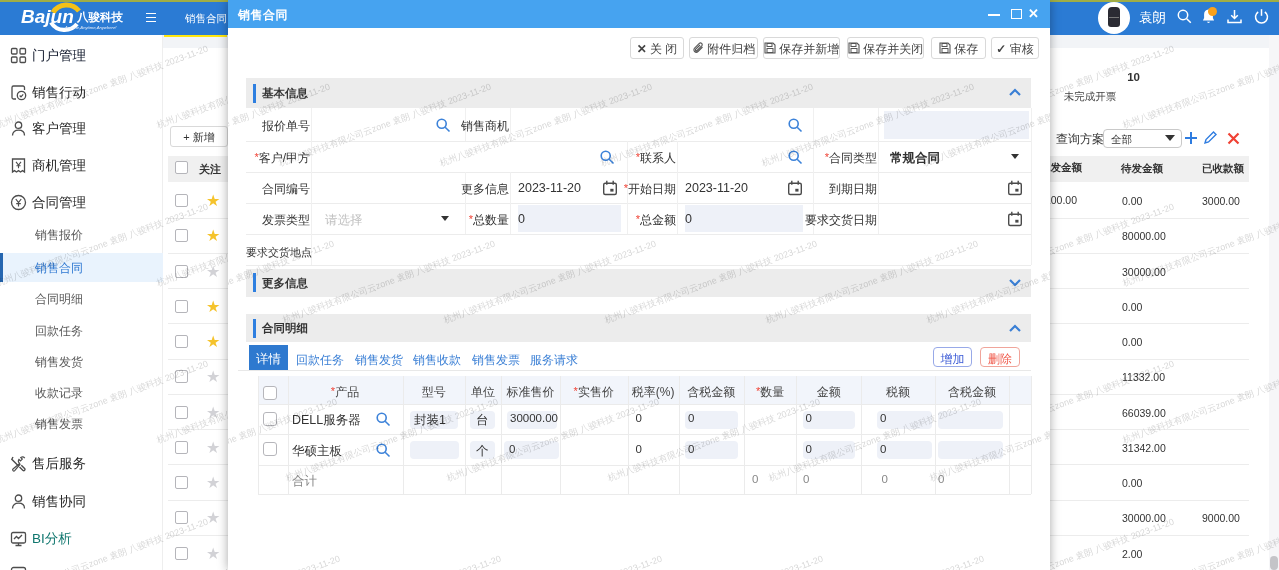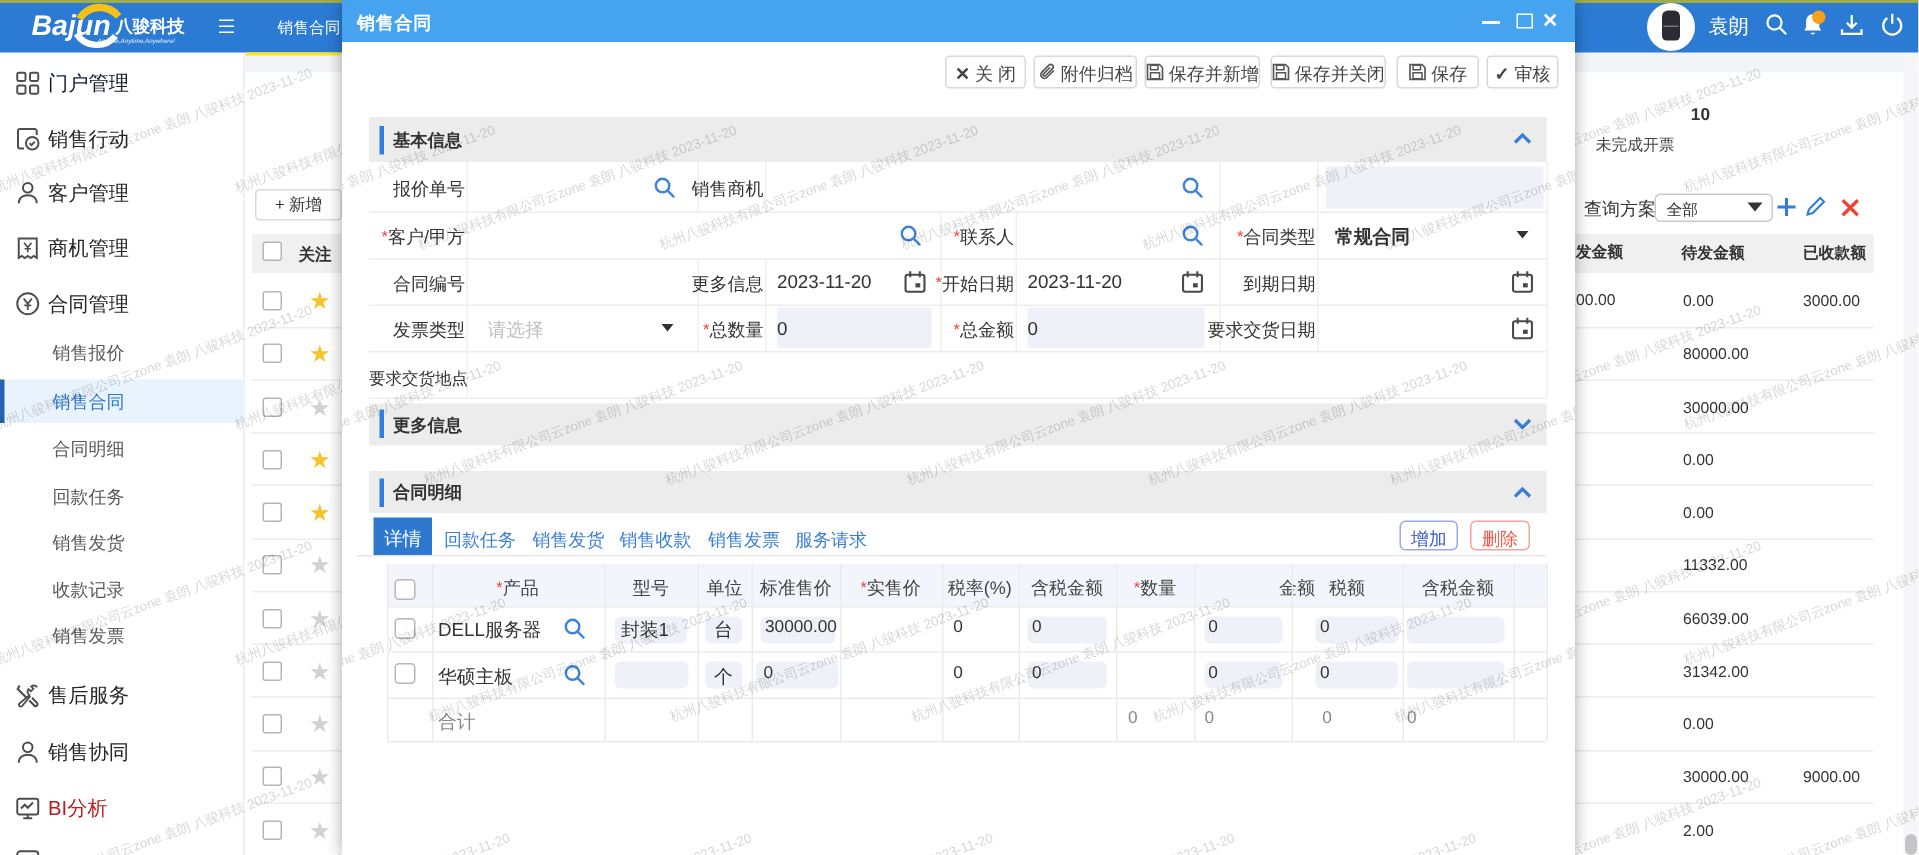--- a/index.html
+++ b/index.html
@@ -124,21 +124,21 @@
 <svg class="abs" style="left:10px;top:458px;" width="17" height="17" viewBox="0 0 17 17" fill="none" stroke="#4d4d4d" stroke-width="1.3">
       <circle cx="8.5" cy="5.2" r="3.2"></circle>
       <path d="M2.5 15.5 c0-3.5 2.6-5.3 6-5.3 s6 1.8 6 5.3"></path>
     </svg>
 <div class="abs nw" style="left:32px;top:458px;font-size:13.5px;color:#262626;">销售协同</div>
 <svg class="abs" style="left:10px;top:495px;" width="17" height="17" viewBox="0 0 17 17" fill="none" stroke="#4d4d4d" stroke-width="1.3">
       <rect x="1.5" y="2.5" width="14" height="10.5" rx="1.5"></rect>
       <path d="M4 9 l2.5-2.5 2 2 3.5-3.5"></path>
       <path d="M8.5 13 v2.5 M5.5 15.5 h6"></path>
     </svg>
-<div class="abs nw" style="left:32px;top:495px;font-size:13.5px;color:#b91c1c;">BI分析</div>
+<div class="abs nw" style="left:32px;top:495px;font-size:13.5px;color:#0f766e;">BI分析</div>
 <svg class="abs" style="left:10px;top:531px;" width="17" height="17" viewBox="0 0 17 17" fill="none" stroke="#4d4d4d" stroke-width="1.3">
       <rect x="1.5" y="1.5" width="14" height="14" rx="2"></rect>
       <path d="M5 6 h7 M5 9 h7"></path>
     </svg>
 <div class="abs nw" style="left:35px;top:192px;font-size:12px;color:#595959;">销售报价</div>
 <div class="abs nw" style="left:35px;top:225px;font-size:12px;color:#2e78d2;">销售合同</div>
 <div class="abs nw" style="left:35px;top:256px;font-size:12px;color:#595959;">合同明细</div>
 <div class="abs nw" style="left:35px;top:288px;font-size:12px;color:#595959;">回款任务</div>
 <div class="abs nw" style="left:35px;top:319px;font-size:12px;color:#595959;">销售发货</div>
 <div class="abs nw" style="left:35px;top:350px;font-size:12px;color:#595959;">收款记录</div>
@@ -340,21 +340,21 @@
 <div class="abs nw" style="left:752px;top:351px;width:40px;text-align:center;font-size:12px;color:#f0594a;">删除</div>
 <div class="abs" style="left:29.5px;top:376px;width:773.5px;height:28px;background:#f2f5fb;"></div>
 <div class="abs nw" style="left:59.5px;top:383.5px;width:115.0px;text-align:center;font-size:12px;color:#444;"><span style="color:#f04134;font-size:11px;vertical-align:1px;">*</span>产品</div>
 <div class="abs nw" style="left:174.5px;top:383.5px;width:62.5px;text-align:center;font-size:12px;color:#444;">型号</div>
 <div class="abs nw" style="left:237.0px;top:383.5px;width:36.0px;text-align:center;font-size:12px;color:#444;">单位</div>
 <div class="abs nw" style="left:273.0px;top:383.5px;width:59.0px;text-align:center;font-size:12px;color:#444;">标准售价</div>
 <div class="abs nw" style="left:332.0px;top:383.5px;width:67.5px;text-align:center;font-size:12px;color:#444;"><span style="color:#f04134;font-size:11px;vertical-align:1px;">*</span>实售价</div>
 <div class="abs nw" style="left:399.5px;top:383.5px;width:51.3px;text-align:center;font-size:12px;color:#444;">税率(%)</div>
 <div class="abs nw" style="left:450.8px;top:383.5px;width:65.0px;text-align:center;font-size:12px;color:#444;">含税金额</div>
 <div class="abs nw" style="left:515.8px;top:383.5px;width:52.5px;text-align:center;font-size:12px;color:#444;"><span style="color:#f04134;font-size:11px;vertical-align:1px;">*</span>数量</div>
-<div class="abs nw" style="left:568.3px;top:383.5px;width:64.7px;text-align:center;font-size:12px;color:#444;margin-left:36px;">金额</div>
+<div class="abs nw" style="left:568.3px;top:383.5px;width:64.7px;text-align:center;font-size:12px;color:#444;">金额</div>
 <div class="abs nw" style="left:633.0px;top:383.5px;width:74.0px;text-align:center;font-size:12px;color:#444;">税额</div>
 <div class="abs nw" style="left:707.0px;top:383.5px;width:74.0px;text-align:center;font-size:12px;color:#444;">含税金额</div>
 <div class="abs" style="left:29.5px;top:404px;width:773.5px;height:1px;background:#ebebeb;"></div>
 <div class="abs" style="left:29.5px;top:434px;width:773.5px;height:1px;background:#ebebeb;"></div>
 <div class="abs" style="left:29.5px;top:465px;width:773.5px;height:1px;background:#ebebeb;"></div>
 <div class="abs" style="left:29.5px;top:494px;width:773.5px;height:1px;background:#ebebeb;"></div>
 <div class="abs" style="left:29.5px;top:376px;width:1px;height:118px;background:#ebebeb;"></div>
 <div class="abs" style="left:59.5px;top:376px;width:1px;height:118px;background:#ebebeb;"></div>
 <div class="abs" style="left:174.5px;top:376px;width:1px;height:118px;background:#ebebeb;"></div>
 <div class="abs" style="left:237.0px;top:376px;width:1px;height:118px;background:#ebebeb;"></div>

